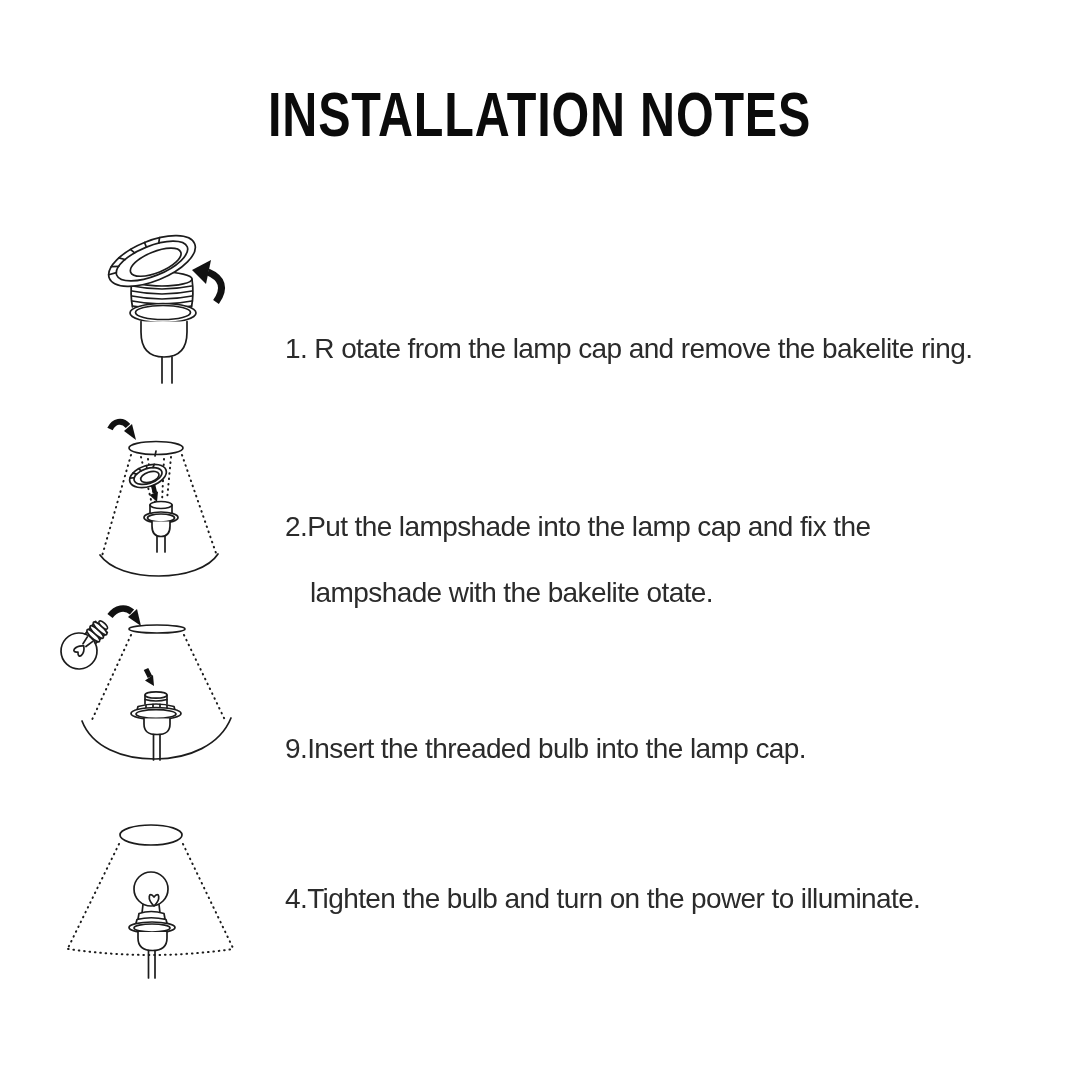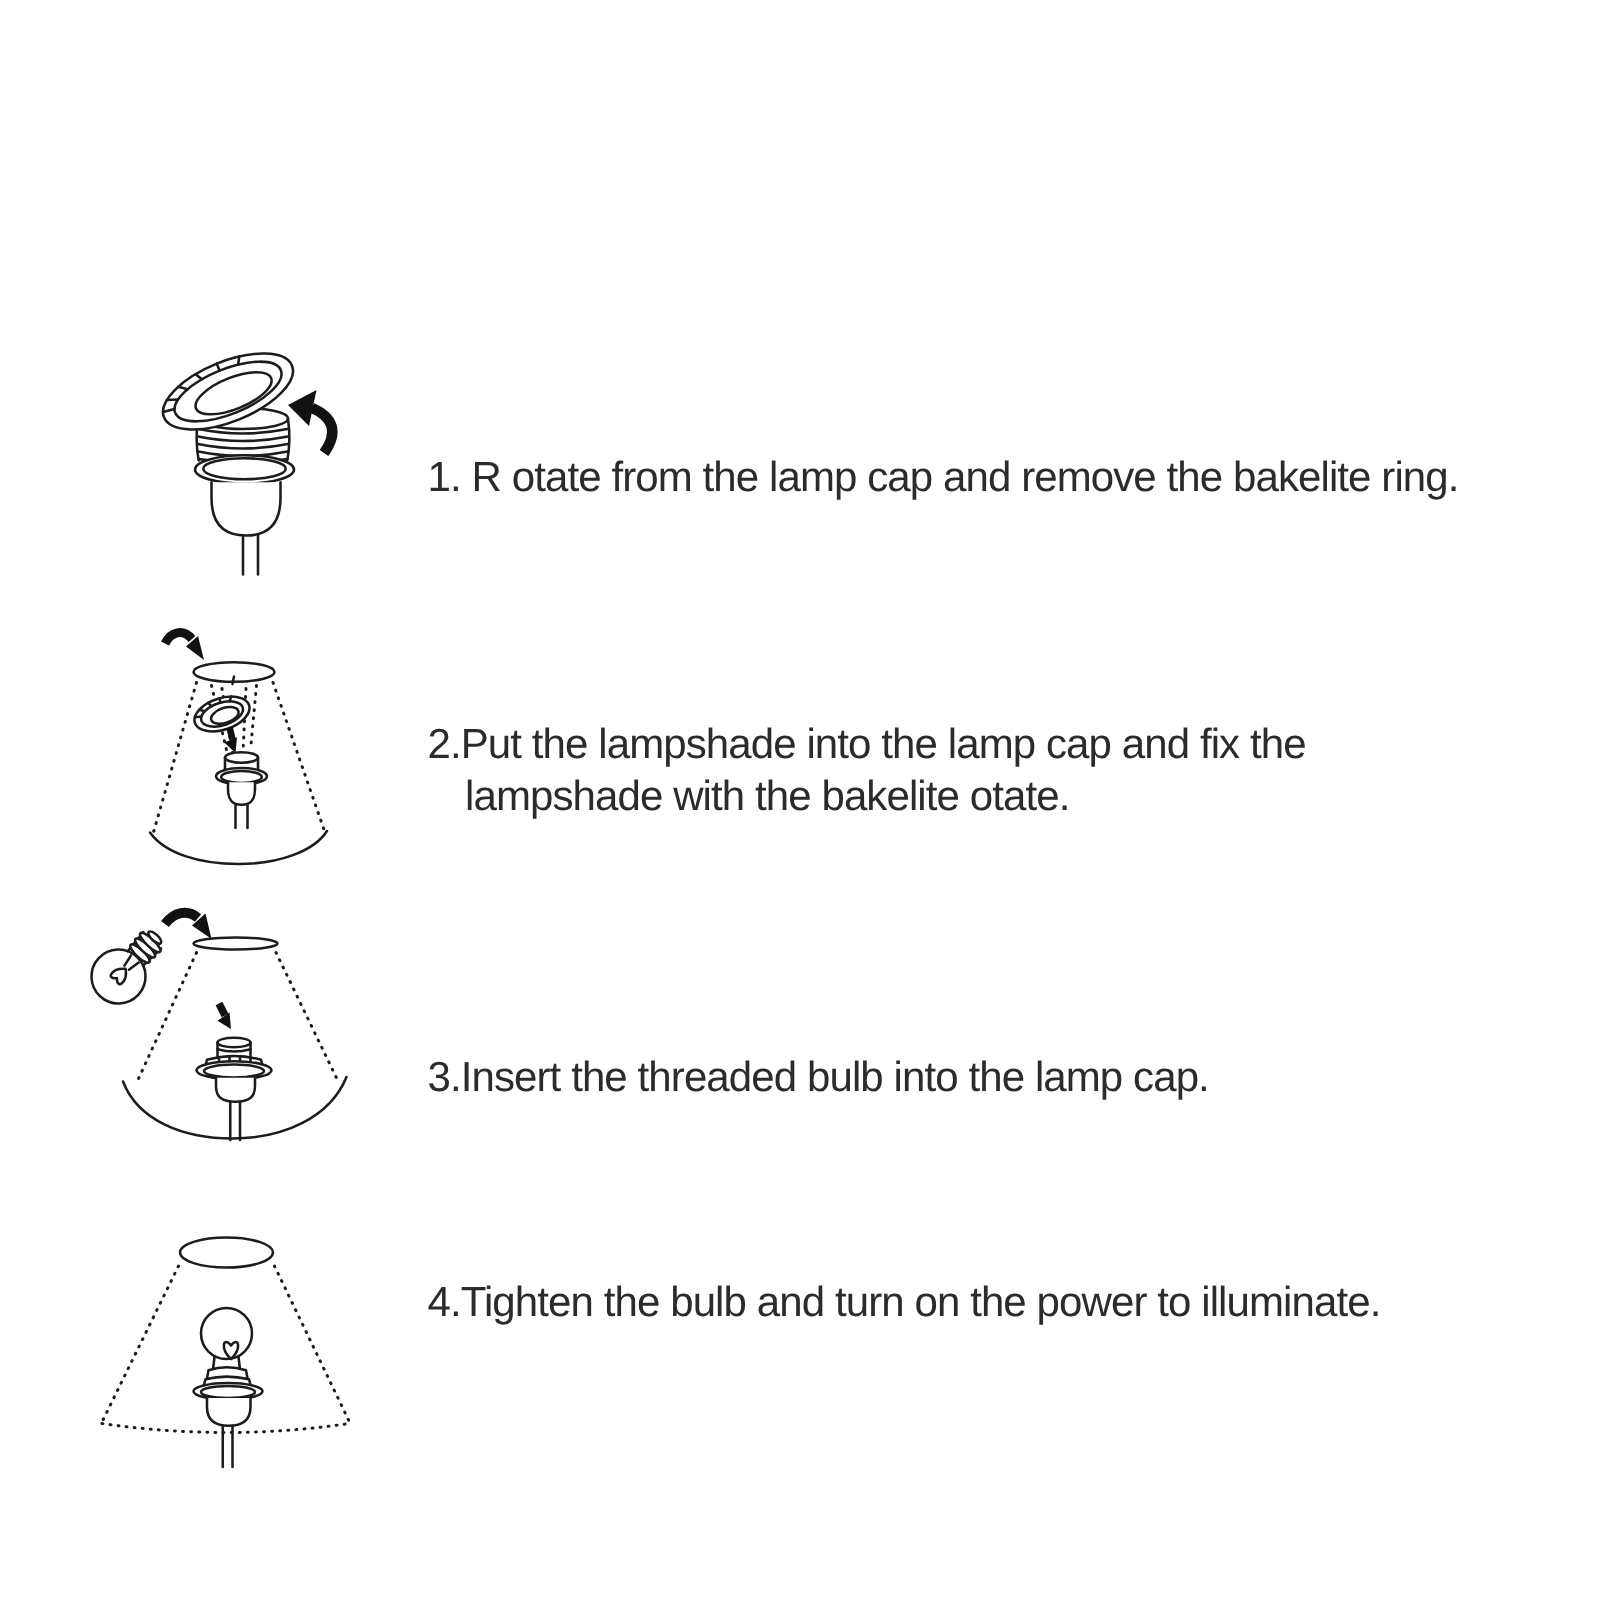--- a/index.html
+++ b/index.html
@@ -4,34 +4,35 @@
 <style>
   html,body{margin:0;padding:0;background:#ffffff;}
   .canvas{position:relative;width:1080px;height:1080px;background:#ffffff;overflow:hidden;
           font-family:"Liberation Sans", sans-serif;}
   .title{position:absolute;left:0;top:80px;width:100%;margin:0;text-align:center;
          font-size:63px;font-weight:bold;color:#0b0b0b;letter-spacing:1px;line-height:68px;}
   .title-inner{display:inline-block;transform:scaleX(0.77);transform-origin:center;white-space:nowrap;}
   .illus{position:absolute;}
   .step-text{position:absolute;font-size:28px;line-height:35px;letter-spacing:-0.6px;
              color:#2b2b2b;white-space:nowrap;}
-  .line{height:35px;}
+  .line{height:35px;margin-top:31px;}
   .line.cont{padding-left:25px;}
   
   .ln{fill:none;stroke:#1c1c1c;stroke-width:1.7;stroke-linecap:round;stroke-linejoin:round;}
   .wf{fill:#ffffff;stroke:#1c1c1c;stroke-width:1.7;stroke-linecap:round;stroke-linejoin:round;}
   .dot{fill:none;stroke:#1c1c1c;stroke-width:2;stroke-linecap:round;stroke-dasharray:0.6 4.8;}
   .blk{fill:#111111;stroke:none;}
   .thick{fill:none;stroke:#111111;stroke-linecap:butt;}
 </style>
 </head>
 <body>
 
 <div class="canvas">
 
+  <h1 class="title"><span class="title-inner">INSTALLATION NOTES</span></h1>
 
   <svg class="illus" style="left:95px;top:222px;width:140px;height:165px" viewBox="0 0 140 165" aria-label="lamp-cap-with-bakelite-ring-unscrewed-and-rotation-arrow">
 
     <ellipse class="ln" cx="67" cy="57" rx="30" ry="7"></ellipse>
     <path class="ln" d="M 37 57 C 35.5 68 35.5 75 37.5 85"></path>
     <path class="ln" d="M 97 57 C 98.5 68 98.5 75 96.5 85"></path>
     <path class="ln" d="M 37.5 64 Q 67 70 96.5 64"></path>
     <path class="ln" d="M 37 69 Q 67 75 97 69"></path>
     <path class="ln" d="M 37 74 Q 67 80 97 74"></path>
     <path class="ln" d="M 37.2 79 Q 67 85 96.8 79"></path>
@@ -169,20 +170,20 @@
   <div class="step-text" style="left:285px;top:300px">
     <div class="line">1. R otate from the lamp cap and remove the bakelite ring.</div>
   </div>
 
   <div class="step-text" style="left:285px;top:478px">
     <div class="line">2.Put the lampshade into the lamp cap and fix the</div>
     <div class="line cont">lampshade with the bakelite otate.</div>
   </div>
 
   <div class="step-text" style="left:285px;top:700px">
-    <div class="line">3.Insert the threaded bulb into the lamp cap.</div>
+    <div class="line">9.Insert the threaded bulb into the lamp cap.</div>
   </div>
 
   <div class="step-text" style="left:285px;top:850px">
     <div class="line">4.Tighten the bulb and turn on the power to illuminate.</div>
   </div>
 
 </div>
 
 </body></html>

